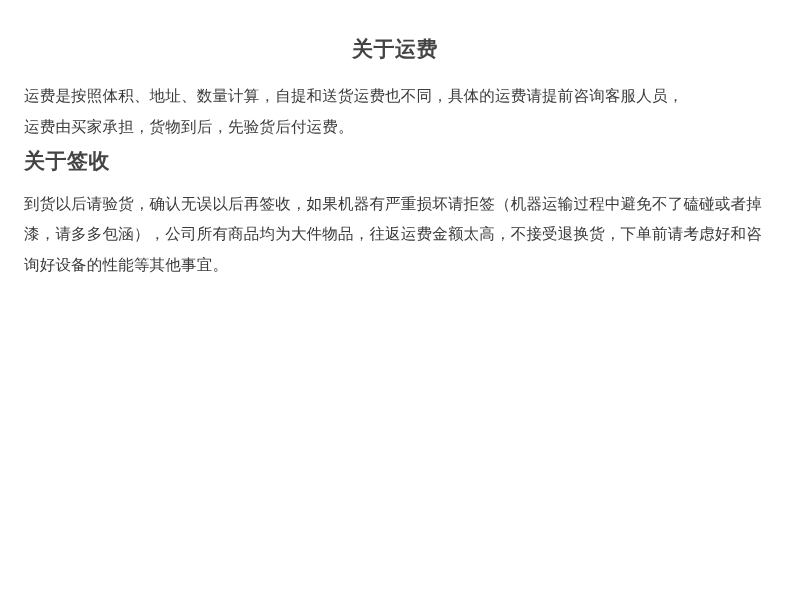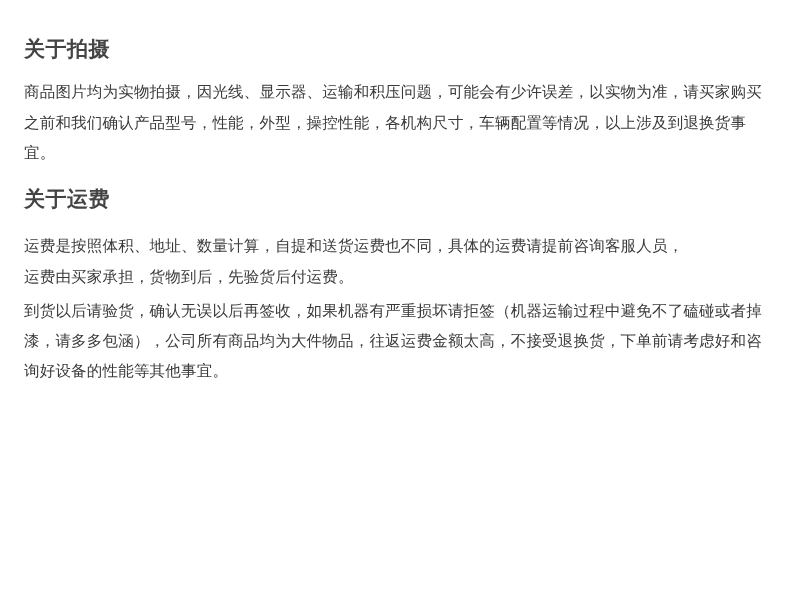--- a/index.html
+++ b/index.html
@@ -39,39 +39,36 @@
     letter-spacing: 0.2px;
   }
 
   
   .s-shoot .section-title { margin-bottom: 14px; }
   .s-shoot .section-body  { margin-bottom: 16px; }
 
   .s-pack  .section-title { margin-bottom: 26px; }
   .s-pack  .section-body  { margin-bottom: 28px; font-size: 15.5px; letter-spacing: 0.6px; }
 
-  .s-ship  .section-title { margin-bottom: 18px; }
+  .s-ship  .section-title { margin-bottom: 18px; text-align: center; }
   .s-ship  .section-body  { margin-bottom: 4px; }
 
   .s-sign  .section-title { margin-bottom: 14px; }
   .s-sign  .section-body  { margin-bottom: 11px; }
 </style>
 </head>
 <body>
 
 <div class="page">
 
-  <section class="section s-shoot">
-    <h2 class="section-title">关于拍摄</h2>
-    <p class="section-body">商品图片均为实物拍摄，因光线、显示器、运输和积压问题，可能会有少许误差，以实物为准，请买家购买之前和我们确认产品型号，性能，外型，操控性能，各机构尺寸，车辆配置等情况，以上涉及到退换货事宜。</p>
-  </section>
 
 
   <section class="section s-ship">
     <h2 class="section-title">关于运费</h2>
     <p class="section-body">运费是按照体积、地址、数量计算，自提和送货运费也不同，具体的运费请提前咨询客服人员，<br>运费由买家承担，货物到后，先验货后付运费。</p>
   </section>
 
   <section class="section s-sign">
+    <h2 class="section-title">关于签收</h2>
     <p class="section-body">到货以后请验货，确认无误以后再签收，如果机器有严重损坏请拒签（机器运输过程中避免不了磕碰或者掉漆，请多多包涵），公司所有商品均为大件物品，往返运费金额太高，不接受退换货，下单前请考虑好和咨询好设备的性能等其他事宜。</p>
   </section>
 
 </div>
 
 </body></html>

